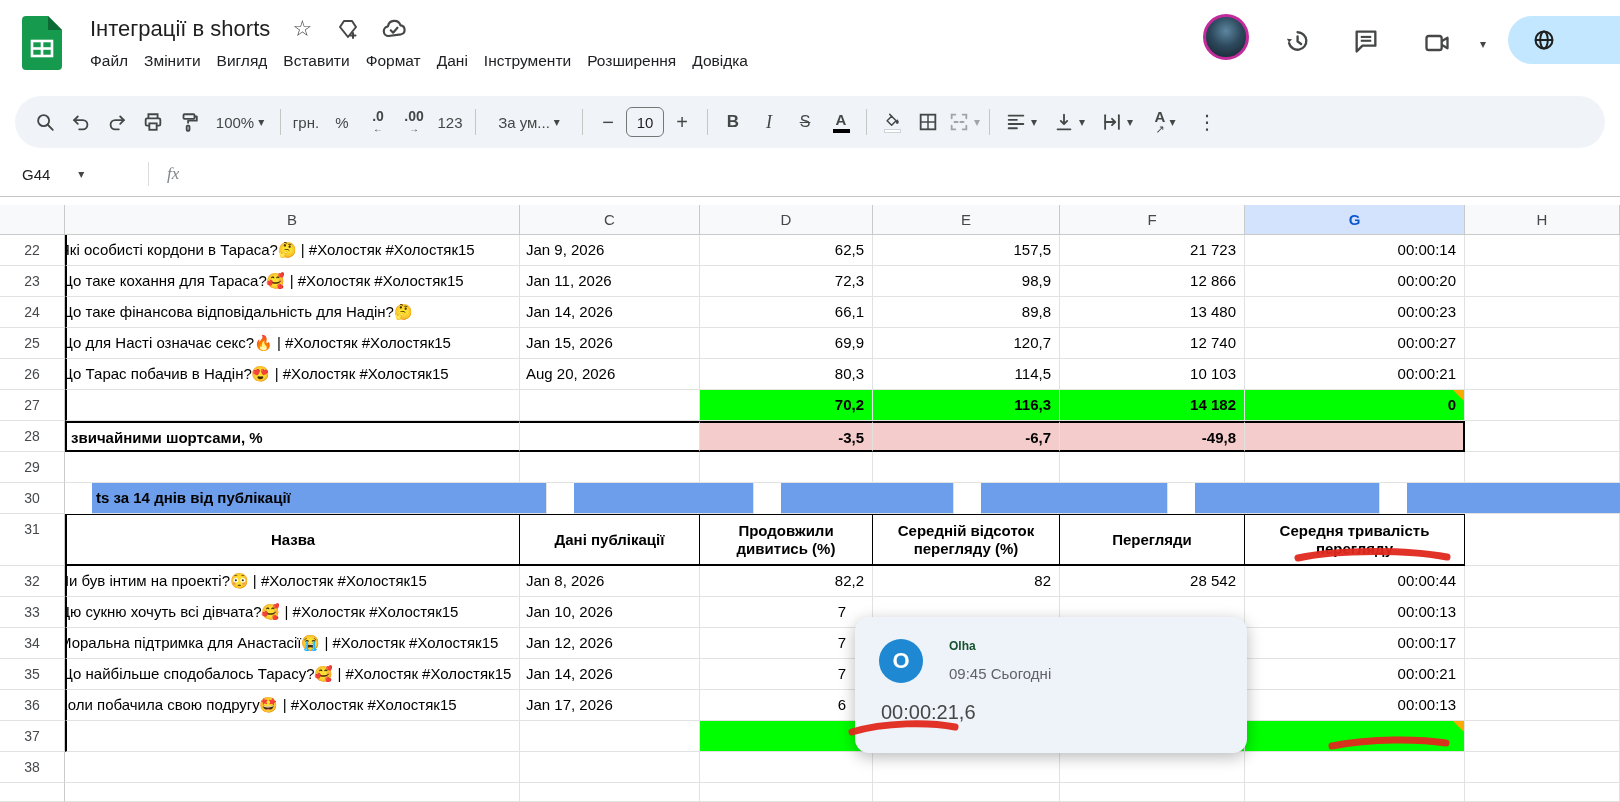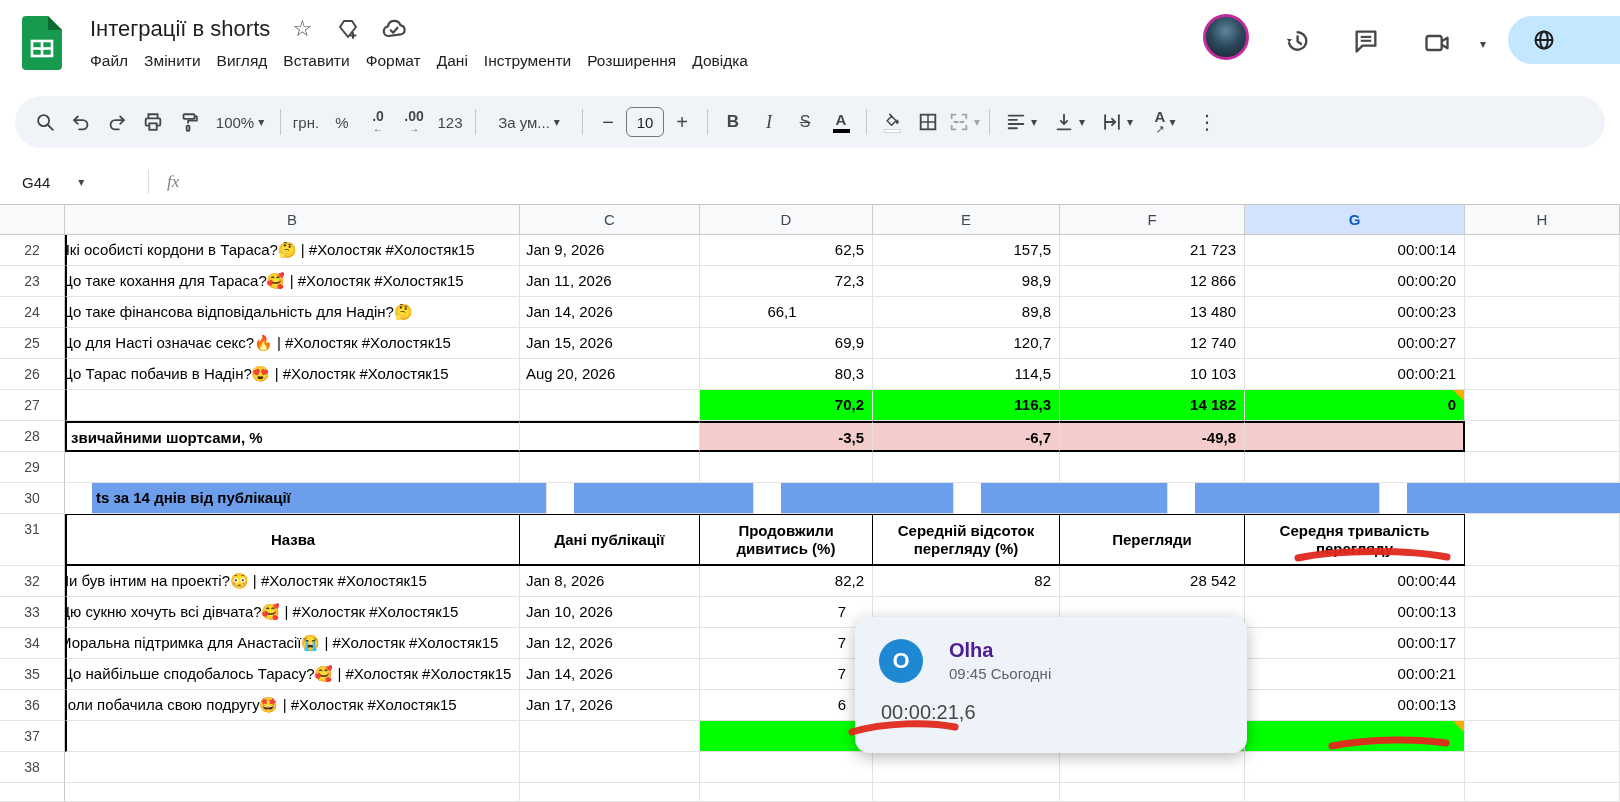--- a/index.html
+++ b/index.html
@@ -41,21 +41,21 @@
   .acolor .bar{width:17px;height:4px;background:#000;margin-top:2px;}
   .fillwrap{display:flex;flex-direction:column;align-items:center;line-height:1;}
   .fillwrap .bar{width:17px;height:4px;background:#fff;border:1px solid #cfd3d8;margin-top:1px;box-sizing:border-box;}
   .stack{display:flex;flex-direction:column;align-items:center;line-height:1.05;}
   .stack .main{font-size:14px;font-weight:600;}
   .stack .sub{font-size:10px;}
   .dots{font-size:20px;color:#444746;margin-left:8px;}
   .dis{opacity:.45;}
 
   
-  .fxbar{position:absolute;top:160px;left:0;right:0;height:45px;background:#fff;
+  .fxbar{position:absolute;top:152px;left:0;right:0;height:45px;background:#fff;
       border-bottom:1px solid #c4c7c5;display:flex;align-items:center;box-sizing:border-box;}
   .namebox{width:118px;padding-left:22px;display:flex;align-items:center;gap:28px;font-size:15px;color:#202124;}
   .fxdiv{width:1px;height:24px;background:#dadce0;margin:0 4px 0 8px;}
   .fxlbl{font-family:"Liberation Serif",serif;font-style:italic;font-size:17px;color:#80868b;margin-left:14px;}
 
   
   .sheet{position:absolute;top:205px;left:0;right:0;bottom:0;background:#fff;overflow:hidden;}
   .colhdr{display:flex;height:30px;}
   .corner{width:65px;height:100%;background:#f8f9fa;border-right:1px solid #c8cbc9;border-bottom:1px solid #c8cbc9;box-sizing:border-box;flex:none;}
   .ch{display:flex;align-items:center;justify-content:center;font-size:15px;color:#45494d;background:#f8f9fa;
@@ -82,21 +82,21 @@
   .hc{display:flex;align-items:center;justify-content:center;text-align:center;line-height:1.15;font-weight:700;
       white-space:normal;background:#fff;border-top:1px solid #000;border-right:1px solid #000;border-bottom:2px solid #000;padding:0 8px;}
   .hb{border-left:2px solid #000;text-align:right;}
   .cm::after{content:"";position:absolute;top:0;right:0;border-left:11px solid transparent;border-top:11px solid #f9ab00;}
 
   
   .comment-popup{position:absolute;left:855px;top:617px;width:392px;height:136px;background:#eef2f9;
       border-radius:14px;box-shadow:0 4px 16px rgba(0,0,0,.28);z-index:40;}
   .cp-avatar{position:absolute;left:24px;top:22px;width:44px;height:44px;border-radius:50%;background:#1e88d2;
       color:#fff;font-size:22px;font-weight:700;display:flex;align-items:center;justify-content:center;}
-  .cp-name{position:absolute;left:94px;top:22px;font-size:20px;font-weight:700;color:#4c1d95;}
+  .cp-name{position:absolute;left:94px;top:22px;font-size:12px;font-weight:700;color:#14532d;}
   .cp-time{position:absolute;left:94px;top:48px;font-size:15px;color:#5f6368;}
   .cp-body{position:absolute;left:26px;top:84px;font-size:20px;color:#444746;}
 
   .annot{position:absolute;inset:0;z-index:50;pointer-events:none;}
 </style>
 </head>
 <body>
 
 <div class="app">
 
@@ -347,21 +347,21 @@
           <div class="cell num" style="width: 173px;">72,3</div>
           <div class="cell num" style="width: 187px;">98,9</div>
           <div class="cell num" style="width: 185px;">12 866</div>
           <div class="cell num" style="width: 220px;">00:00:20</div>
           <div class="cell" style="width: 155px;"></div>
         </div>
         <div class="grow" style="height: 31px;">
           <div class="rn">24</div>
           <div class="cell bt clipL lb" style="width: 455px;">Що таке фінансова відповідальність для Надін?🤔</div>
           <div class="cell dt" style="width: 180px;">Jan 14, 2026</div>
-          <div class="cell num" style="width: 173px; text-align: center;">66,1</div>
+          <div class="cell num" style="width: 173px;">66,1</div>
           <div class="cell num" style="width: 187px;">89,8</div>
           <div class="cell num" style="width: 185px;">13 480</div>
           <div class="cell num" style="width: 220px;">00:00:23</div>
           <div class="cell" style="width: 155px;"></div>
         </div>
         <div class="grow" style="height: 31px;">
           <div class="rn">25</div>
           <div class="cell bt clipL lb" style="width: 455px;">Що для Насті означає секс?🔥 | #Холостяк #Холостяк15</div>
           <div class="cell dt" style="width: 180px;">Jan 15, 2026</div>
           <div class="cell num" style="width: 173px;">69,9</div>

